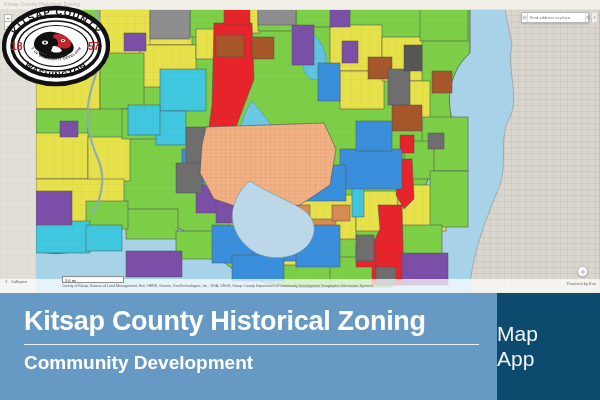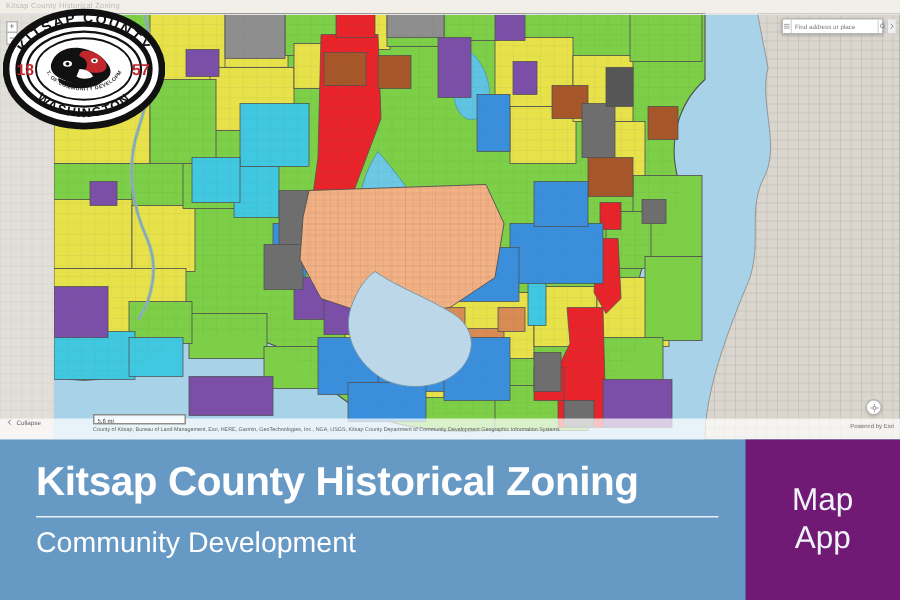--- a/index.html
+++ b/index.html
@@ -77,25 +77,25 @@
   #county-seal svg { width:100%; height:100%; display:block; }
 
   
   #banner { position:absolute; left:0; top:293px; width:600px; height:107px;
             background:#6699c4; z-index:40; }
   #banner-text { position:absolute; left:24px; top:14px; right:120px; }
   #banner-title { font-size:27px; font-weight:bold; color:#ffffff;
                   letter-spacing:-.3px; line-height:1.05; white-space:nowrap; }
   #banner-rule { height:1px; background:rgba(255,255,255,.85); margin:9px 0 8px 0;
                  width:455px; }
-  #banner-subtitle { font-size:19px; color:#ffffff; font-weight:normal;
+  #banner-subtitle { font-size:19px; color:#ffffff; font-weight:bold;
                      line-height:1.05; }
   #map-app-panel { position:absolute; left:497px; top:0; width:103px; height:107px;
-                   background:#701a75; display:flex; flex-direction:column;
-                   align-items:center; justify-content:center; }
+                   background:#0c4a6e; display:flex; flex-direction:column;
+                   align-items:flex-start; justify-content:center; }
   .map-app-line { font-size:21px; color:#f0f4f8; line-height:1.15; }
 </style>
 </head>
 <body>
 
 <div id="app">
 
   <div id="map-viewport">
 
     <div id="map-header-title">Kitsap County Historical Zoning</div>

